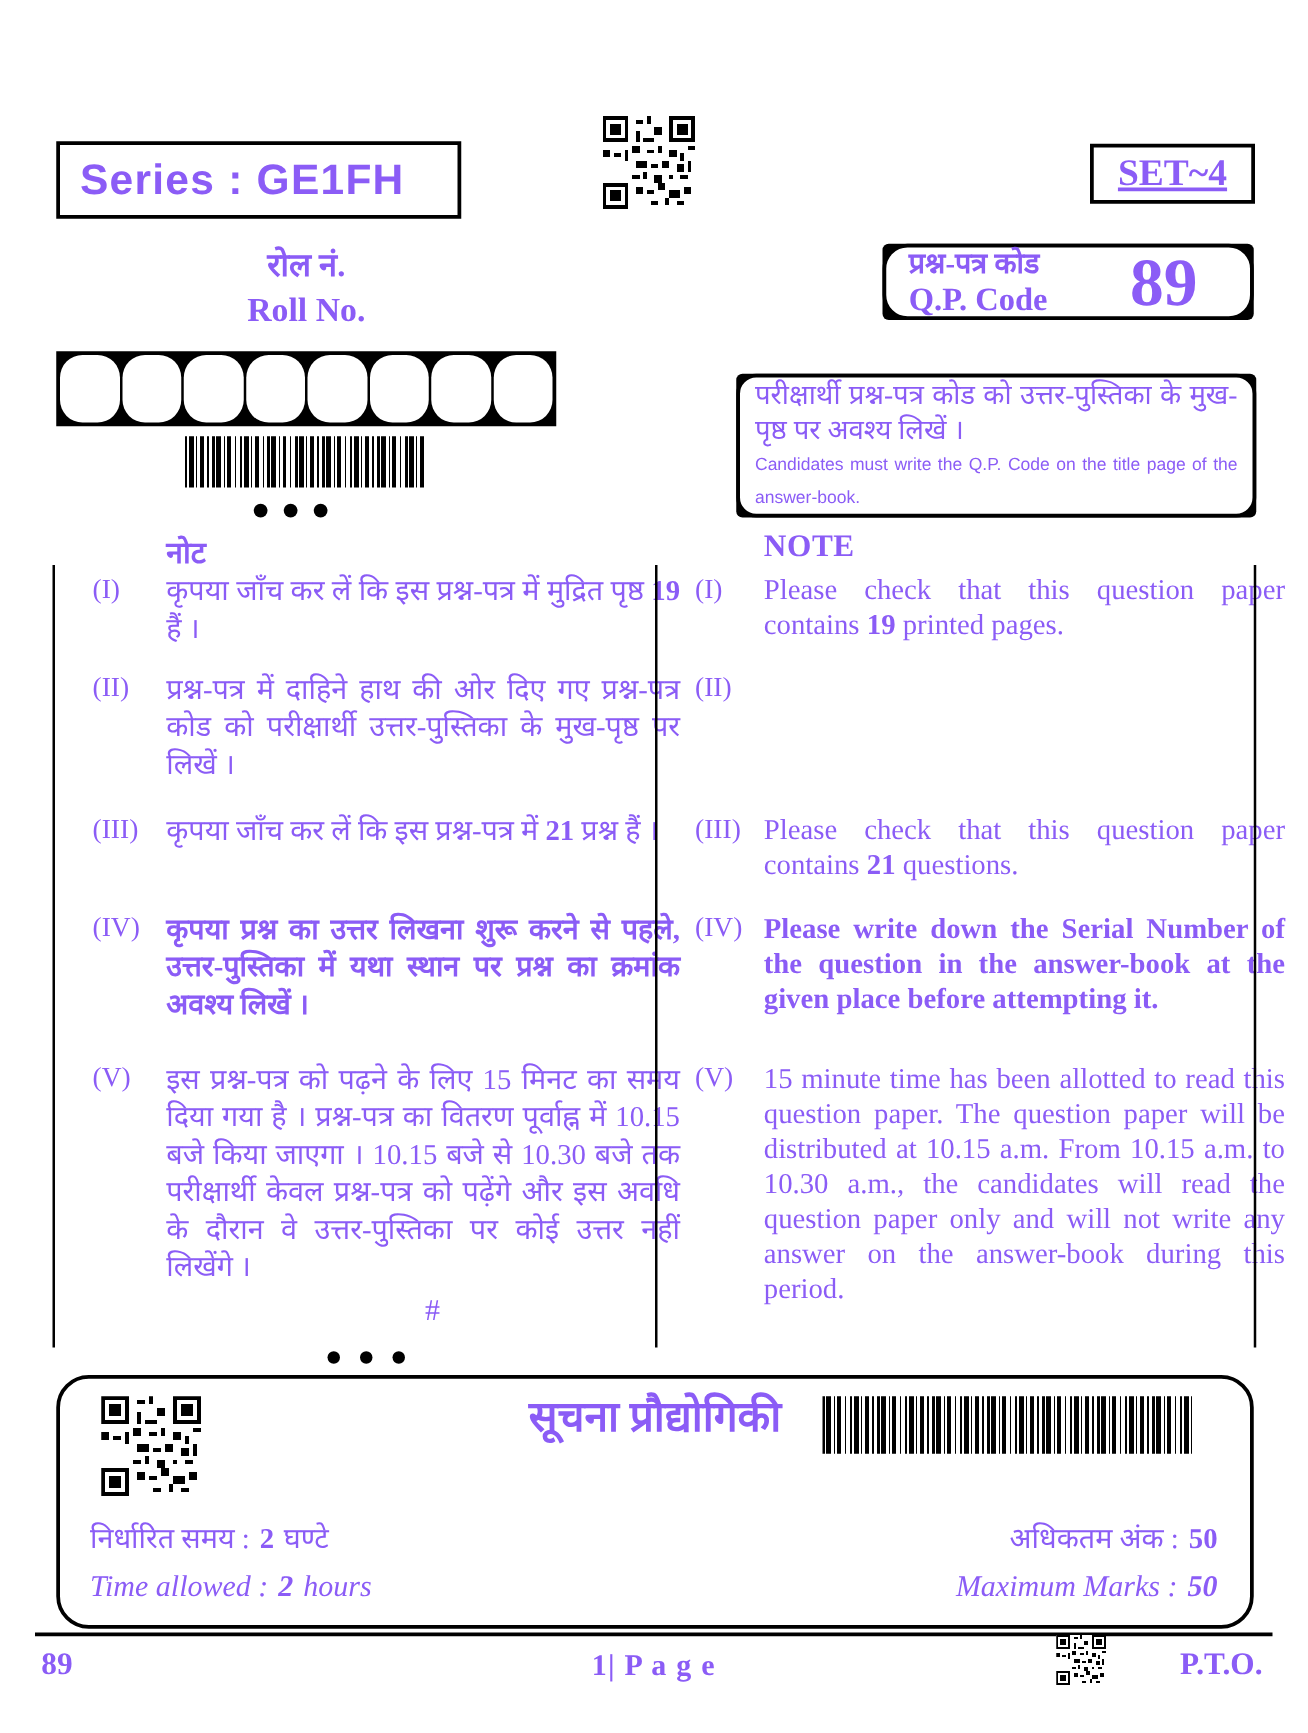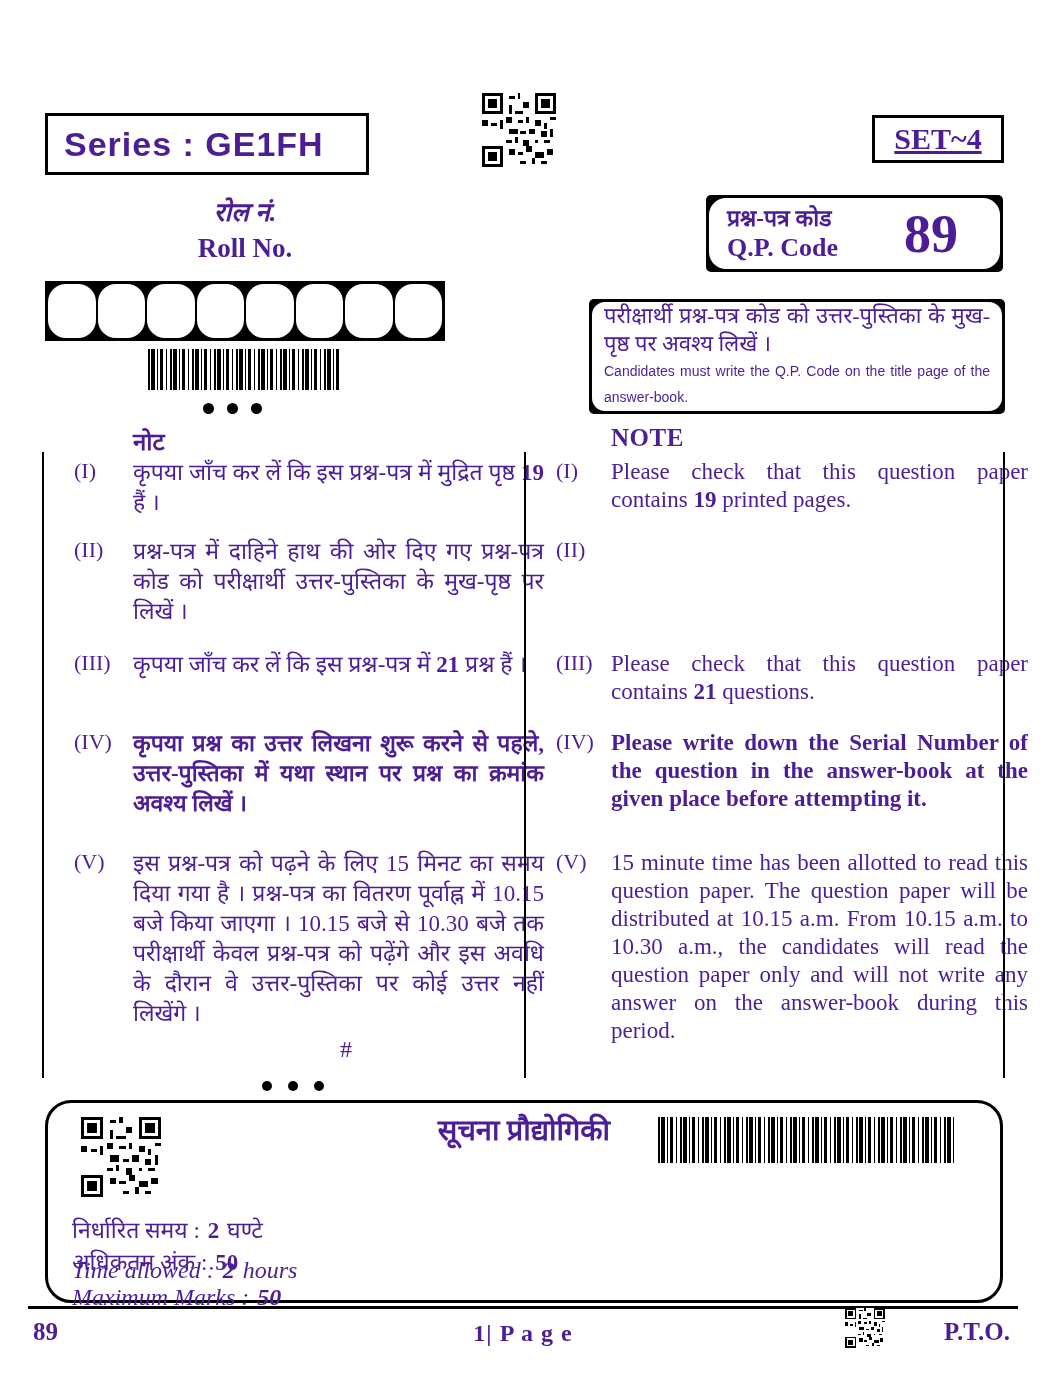--- a/index.html
+++ b/index.html
@@ -1,49 +1,49 @@
 <!DOCTYPE html>
 <html lang="en"><head>
 <meta charset="utf-8">
 <style>
   html,body{margin:0;padding:0;background:#fff;}
-  .page{position:relative;width:1046px;height:1386px;background:#fff;color:#4c1d95;
+  .page{position:relative;width:1046px;height:1386px;background:#fff;color:#8b5cf6;
         font-family:"Liberation Serif",serif;overflow:hidden;}
 
   
   .series-box{position:absolute;left:45px;top:113px;width:302px;height:56px;
     border:3px solid #000;display:flex;align-items:center;padding-left:16px;
     font:bold 34px "Liberation Sans",sans-serif;letter-spacing:1px;}
   .top-qr{position:absolute;left:482px;top:92px;width:74px;height:76px;}
   .set-box{position:absolute;left:872px;top:115px;width:126px;height:42px;
     border:3px solid #000;display:flex;align-items:center;justify-content:center;
     font:bold 30px "Liberation Serif",serif;text-decoration:underline;}
 
   
   .roll-label-hi{position:absolute;left:45px;top:193px;width:400px;text-align:center;
-    font-weight:bold;font-size:26px;font-style:italic;}
+    font-weight:bold;font-size:26px;}
   .roll-label-en{position:absolute;left:45px;top:233px;width:400px;text-align:center;
     font:bold 27px "Liberation Serif",serif;}
   .roll-strip{position:absolute;left:45px;top:281px;width:400px;height:60px;
     background:#000;display:flex;gap:2px;padding:3px;box-sizing:border-box;}
   .roll-cell{flex:1;background:#fff;border-radius:18px;}
   .barcode{background:repeating-linear-gradient(90deg,#000 0 2px,#fff 2px 3px,#000 3px 7px,
     #fff 7px 9px,#000 9px 10px,#fff 10px 12px,#000 12px 15px,#fff 15px 18px,#000 18px 19px,#fff 19px 22px);}
   .roll-barcode{position:absolute;left:148px;top:349px;width:192px;height:41px;}
   .dots{position:absolute;display:flex;align-items:center;}
   .dot{background:#000;border-radius:50%;}
   .dots-roll{left:203px;top:403px;gap:13px;}
   .dots-roll .dot{width:11px;height:11px;}
   .dots-bottom{left:262px;top:1081px;gap:16px;}
   .dots-bottom .dot{width:10px;height:10px;}
 
   
   .notch-box{position:absolute;background:#000;border-radius:5px;}
   .notch-inner{position:absolute;inset:0;background:#fff;border:3px solid #000;box-sizing:border-box;}
-  .qp-box{left:706px;top:195px;width:297px;height:77px;}
+  .qp-box{left:706px;top:195px;width:297px;height:61px;}
   .qp-box .notch-inner{border-radius:20px;display:flex;align-items:center;}
   .qp-labels{margin-left:18px;line-height:28px;}
   .qp-label-hi{font-weight:bold;font-size:23px;}
   .qp-label-en{font:bold 26px "Liberation Serif",serif;}
   .qp-value{margin-left:auto;margin-right:42px;font:bold 54px "Liberation Serif",serif;}
   .cand-box{left:589px;top:299px;width:416px;height:115px;}
   .cand-box .notch-inner{border-radius:16px;padding:0 12px;}
   .cand-hi{font-size:22px;line-height:28px;text-align:justify;}
   .cand-en{font-family:"Liberation Sans",sans-serif;font-size:14px;line-height:26px;text-align:justify;}
 
@@ -59,25 +59,25 @@
   .vline{position:absolute;width:2px;background:#000;top:452px;height:626px;}
   .vline-left{left:42px;}
   .vline-mid{left:524px;}
   .vline-right{left:1003px;}
   .hash-mark{position:absolute;left:340px;top:1036px;font-size:24px;font-family:"Liberation Serif",serif;}
 
   
   .info-box{position:absolute;left:45px;top:1100px;width:958px;height:203px;
     border:3px solid #000;border-radius:26px;box-sizing:border-box;}
   .info-qr{position:absolute;left:33px;top:14px;width:80px;height:80px;}
-  .subject-hi{position:absolute;left:0;right:0;top:6px;text-align:center;font-weight:bold;font-size:29px;}
+  .subject-hi{position:absolute;left:0;right:0;top:6px;text-align:center;font-weight:bold;font-size:34px;}
   .info-barcode{position:absolute;left:610px;top:14px;width:296px;height:46px;}
   .subject-en{position:absolute;left:0;right:0;top:56px;text-align:center;
     font:bold 31px "Liberation Serif",serif;letter-spacing:1px;}
-  .meta-row{position:absolute;left:24px;right:24px;display:flex;justify-content:space-between;flex-direction:column;}
+  .meta-row{position:absolute;left:24px;right:24px;display:flex;justify-content:space-between;}
   .meta-hi{top:110px;font-size:23px;}
   .meta-en{top:154px;font:italic 24px "Liberation Serif",serif;}
   .meta-row b{margin:0 2px;}
   .meta-part span.lbl{margin-right:6px;}
 
   
   .hrule{position:absolute;left:28px;top:1306px;width:990px;border-top:3px solid #000;}
   .footer-code{position:absolute;left:33px;top:1318px;font:bold 25px "Liberation Serif",serif;}
   .footer-page{position:absolute;left:0;right:0;top:1320px;text-align:center;
     font:bold 24px "Liberation Serif",serif;letter-spacing:1px;}

